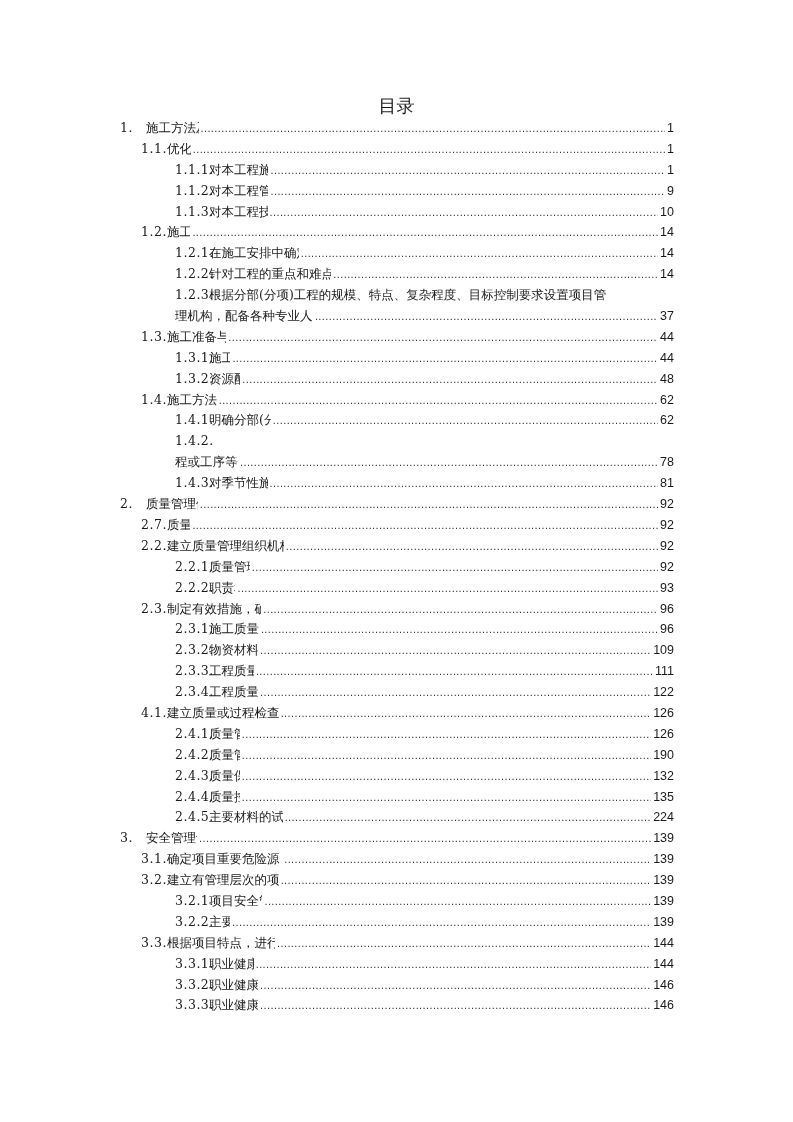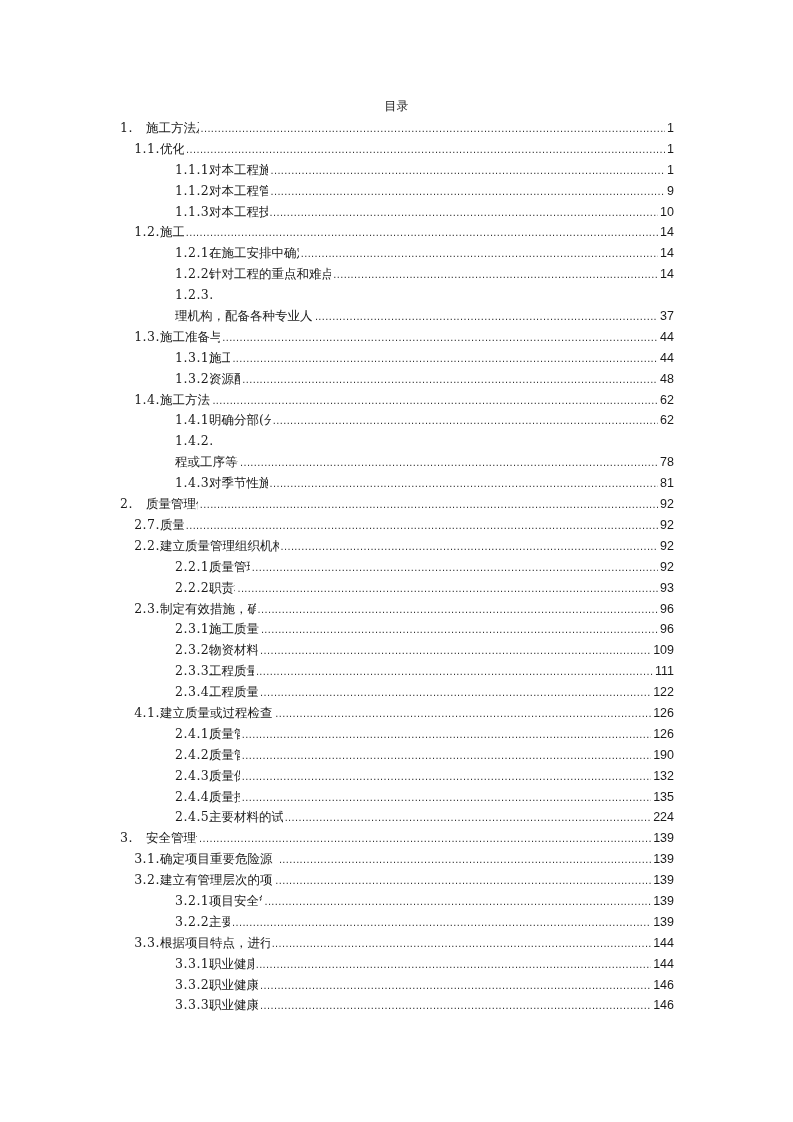--- a/index.html
+++ b/index.html
@@ -1,26 +1,26 @@
 <!DOCTYPE html>
 <html><head>
 <meta charset="utf-8">
 <style>
   html, body { margin: 0; padding: 0; background: #ffffff; }
   body { width: 793px; height: 1122px; position: relative; overflow: hidden;
          font-family: "DejaVu Serif", "Liberation Serif", serif; color: #1a1a1a; }
   .title { position: absolute; top: 96px; left: 0; width: 793px; text-align: center;
-           font-size: 12px; line-height: 20px; }
+           font-size: 18px; line-height: 20px; }
   .toc { position: absolute; top: 118px; left: 118px; width: 556px; }
   .row { position: relative; height: 20.9px; font-size: 12.5px; line-height: 20.9px; white-space: nowrap; }
   .row.tall { height: 41.8px; }
   .line { display: flex; align-items: baseline; height: 20.9px; }
   .num { display: inline-block; flex: 0 0 auto; letter-spacing: 0.5px; }
   .lv1 .num { width: 26px; margin-left: 2px; }
-  .lv2 .num { width: 26px; margin-left: 16px; text-align: right; }
+  .lv2 .num { width: 26px; margin-left: 23px; }
   .lv3 .num { width: 34px; margin-left: 57px; }
   .txt { flex: 0 1 auto; overflow: hidden; }
   .dots { flex: 1 1 auto; overflow: hidden; margin: 0 2px; color: #333; letter-spacing: 0.4px;
           font-family: "Liberation Sans", sans-serif; font-size: 11px; }
   .dots::before { content: "................................................................................................................................................................................................................................................................................................"; }
   .page { flex: 0 0 auto; font-family: "Liberation Sans", sans-serif; font-size: 12.5px; }
 </style>
 </head>
 <body>
 
@@ -96,20 +96,21 @@
     <span class="num">1.2.2.</span>
     <span class="txt">针对工程的重点和难点，进行施工安排并简述主要管理和技术措施。</span>
     <span class="dots"></span>
     <span class="page">14</span>
       </div>
     </div>
 
   <div class="row lv3 tall">
     <div class="line">
       <span class="num">1.2.3.</span>
+      <span class="txt">根据分部(分项)工程的规模、特点、复杂程度、目标控制要求设置项目管</span>
     </div>
     <div class="line" style="margin-left:57px;">
       <span class="txt">理机构，配备各种专业人员，完善项目管理网络，建立健全岗位责任制。</span>
       <span class="dots"></span>
       <span class="page">37</span>
     </div>
   </div>
 
   <div class="row lv2">
       <div class="line">

